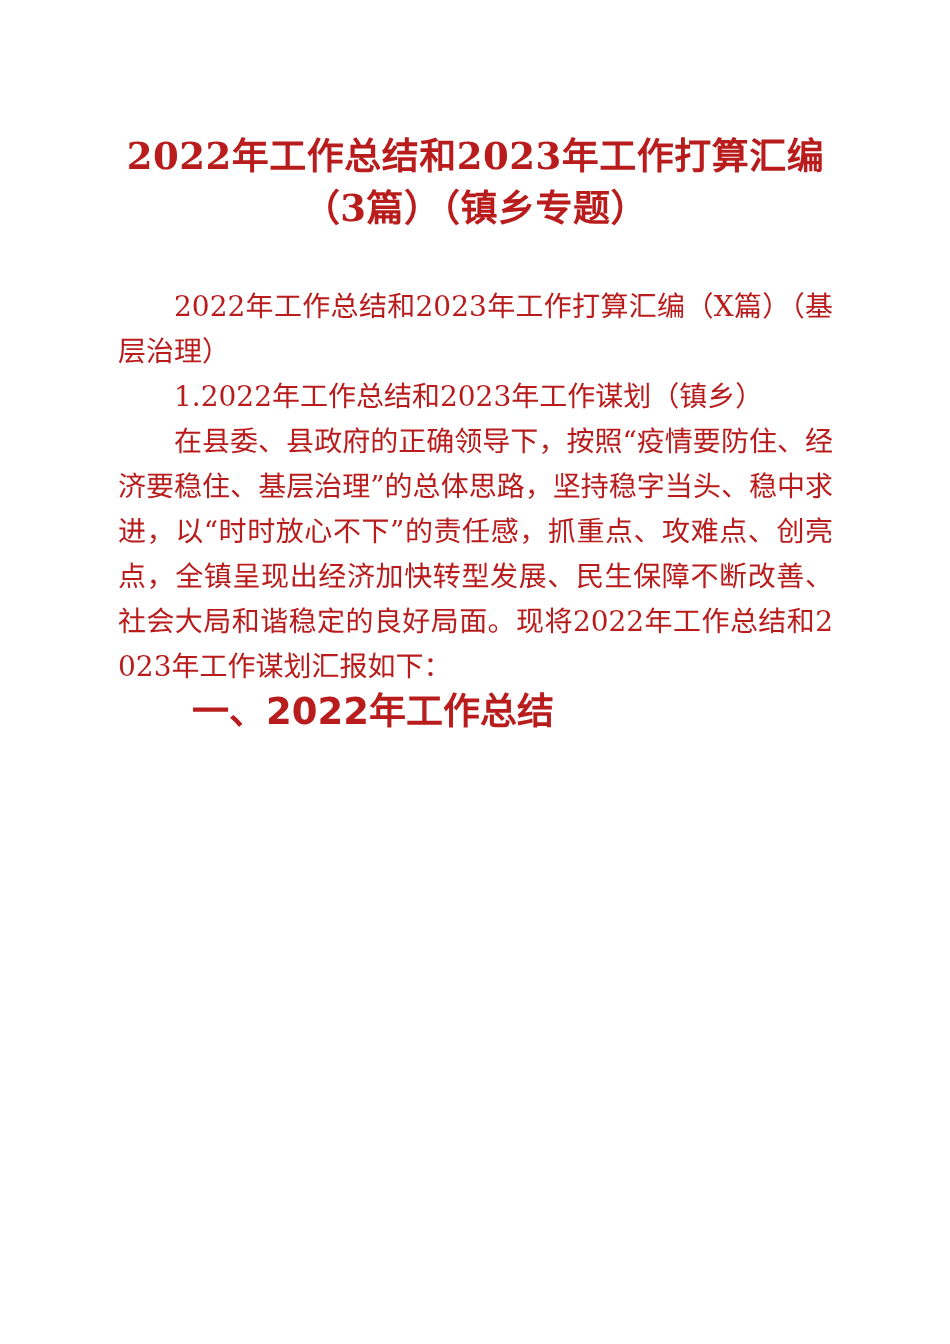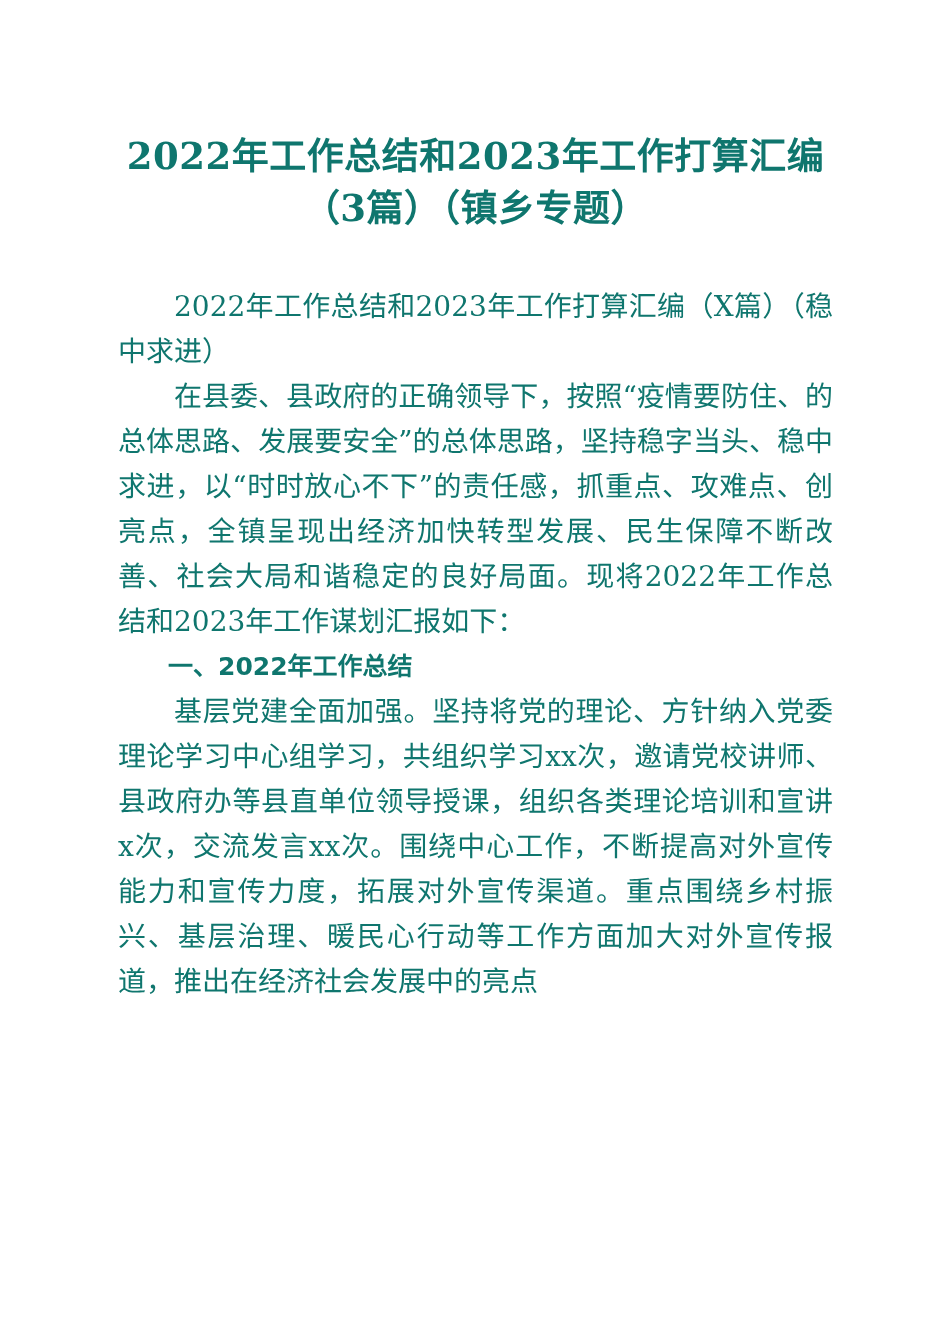--- a/index.html
+++ b/index.html
@@ -5,21 +5,21 @@
   html, body {
     margin: 0;
     padding: 0;
     background: #ffffff;
   }
   .page {
     position: relative;
     width: 950px;
     height: 1344px;
     background: #ffffff;
-    color: #0f766e;
+    color: #b91c1c;
     overflow: hidden;
     font-family: "DejaVu Serif", "Liberation Serif", serif;
   }
   .content {
     padding: 130px 117px 0 118px; 
   }
   .doc-title {
     margin: 0;
     font-family: "DejaVu Serif", "Liberation Serif", serif;
     font-weight: bold;
@@ -38,42 +38,42 @@
   .body-block p {
     margin: 0;
     text-indent: 2em;
     word-break: break-all;
   }
   .sect-heading {
     margin: 0;
     text-indent: 2em;
     font-family: "DejaVu Sans", "Liberation Sans", sans-serif;
     font-weight: bold;
-    font-size: 25px;
+    font-size: 37px;
     line-height: 45px;
   }
 </style>
 </head>
 <body>
 
 <div class="page">
   <div class="content">
 
     <h1 class="doc-title">2022年工作总结和2023年工作打算汇编（3篇）（镇乡专题）</h1>
 
     <div class="body-block">
 
-      <p>2022年工作总结和2023年工作打算汇编（X篇）（稳中求进）</p>
+      <p>2022年工作总结和2023年工作打算汇编（X篇）（基层治理）</p>
+
+
+      <p>1.2022年工作总结和2023年工作谋划（镇乡）</p>
 
 
 
 
-
-
-      <p>在县委、县政府的正确领导下，按照“疫情要防住、的总体思路、发展要安全”的总体思路，坚持稳字当头、稳中求进，以“时时放心不下”的责任感，抓重点、攻难点、创亮点，全镇呈现出经济加快转型发展、民生保障不断改善、社会大局和谐稳定的良好局面。现将2022年工作总结和2023年工作谋划汇报如下：</p>
+      <p>在县委、县政府的正确领导下，按照“疫情要防住、经济要稳住、基层治理”的总体思路，坚持稳字当头、稳中求进，以“时时放心不下”的责任感，抓重点、攻难点、创亮点，全镇呈现出经济加快转型发展、民生保障不断改善、社会大局和谐稳定的良好局面。现将2022年工作总结和2023年工作谋划汇报如下：</p>
 
       <p class="sect-heading">一、2022年工作总结</p>
 
-      <p>基层党建全面加强。坚持将党的理论、方针纳入党委理论学习中心组学习，共组织学习xx次，邀请党校讲师、县政府办等县直单位领导授课，组织各类理论培训和宣讲x次，交流发言xx次。围绕中心工作，不断提高对外宣传能力和宣传力度，拓展对外宣传渠道。重点围绕乡村振兴、基层治理、暖民心行动等工作方面加大对外宣传报道，推出在经济社会发展中的亮点</p>
 
     </div>
   </div>
 </div>
 
 </body></html>

